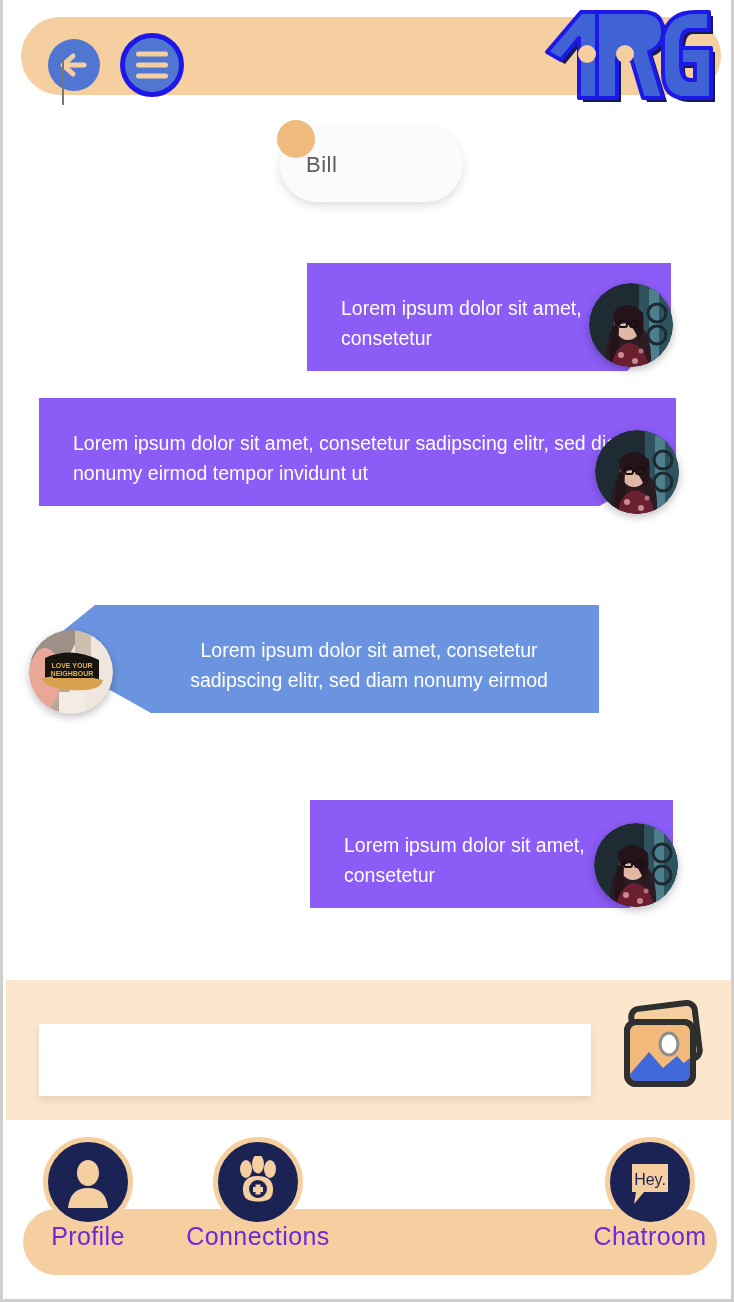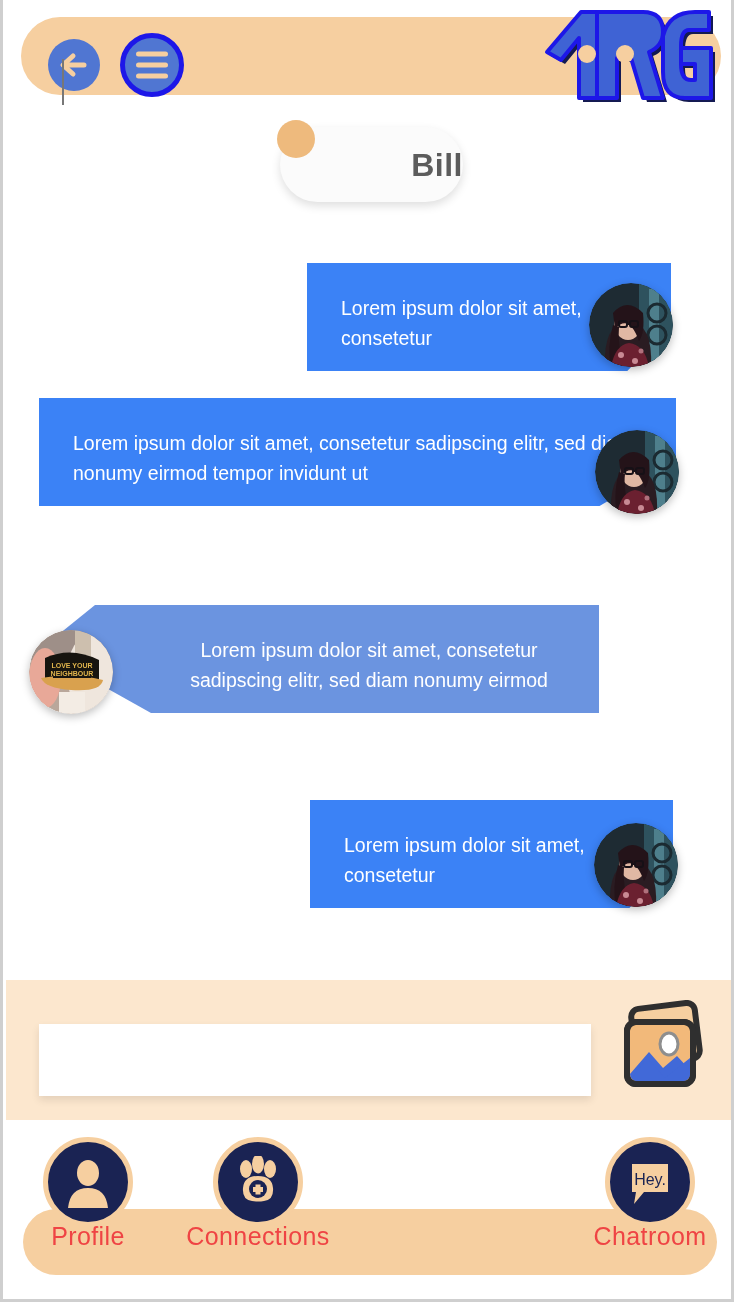--- a/index.html
+++ b/index.html
@@ -88,27 +88,26 @@
     height: 75px;
     background: #fbfbfb;
     border-radius: 38px;
     box-shadow: 0 4px 10px rgba(0,0,0,0.13);
   }
   .name-chip-text {
     position: absolute;
     left: 0; right: 0;
     top: 50%;
     transform: translateY(-50%);
-    text-align: right;
-    font-size: 32px;
+    text-align: left;
+    font-size: 22px;
     color: #5c5c5c;
     letter-spacing: 0.5px;
     padding-left: 26px;
     box-sizing: border-box;
-    font-weight: bold;
   }
   .name-chip-avatar {
     position: absolute;
     left: 274px;
     top: 120px;
     width: 38px;
     height: 38px;
     border-radius: 50%;
     background: #eeba7d;
   }
@@ -125,21 +124,21 @@
     position: absolute;
   }
   .bubble {
     position: absolute;
     color: #ffffff;
     font-size: 19.5px;
     line-height: 30px;
     box-sizing: border-box;
   }
   .bubble-right {
-    background: #3b82f6;
+    background: #8b5cf6;
     clip-path: polygon(0 0, 100% 0, 100% 58%, 88% 100%, 0 100%);
     padding: 30px 16px 0 34px;
   }
   .bubble-left {
     background: #6b94e0;
     clip-path: polygon(10% 0, 100% 0, 100% 100%, 20% 100%, 0 42%);
     padding: 30px 0 0 0;
     text-align: center;
   }
   .bubble-left .btext {
@@ -233,21 +232,21 @@
     box-sizing: border-box;
     text-align: right;
   }
   .nav-circle svg { position: absolute; left: 50%; top: 50%; transform: translate(-50%,-50%); }
   .nav-label {
     position: absolute;
     left: 0;
     right: 0;
     top: 102px;
     text-align: center;
-    color: #ef4444;
+    color: #6d28d9;
     font-size: 25px;
     letter-spacing: 0.4px;
   }
 </style>
 </head>
 <body>
 
 <div class="app">
 
   <div class="header-bar"></div>

